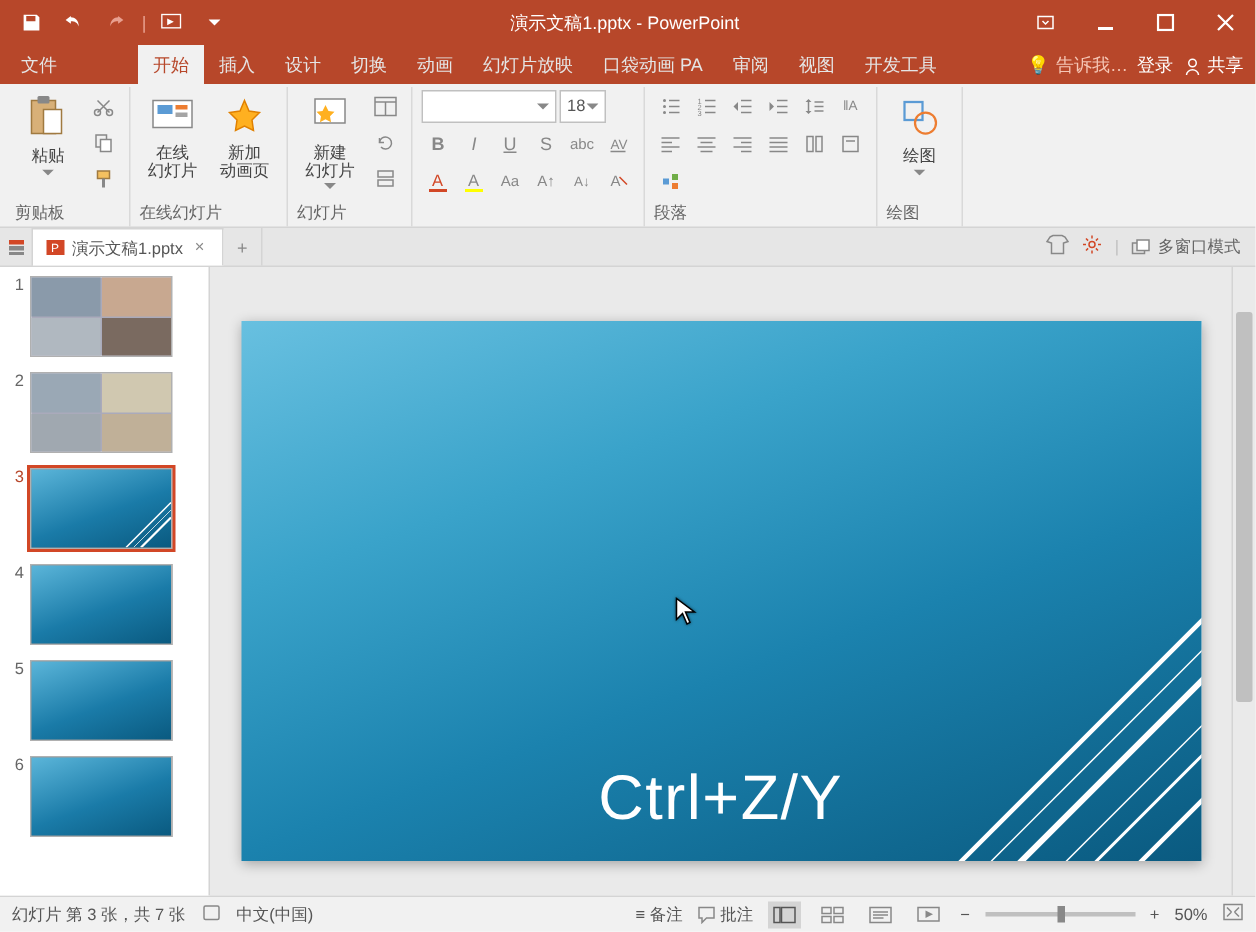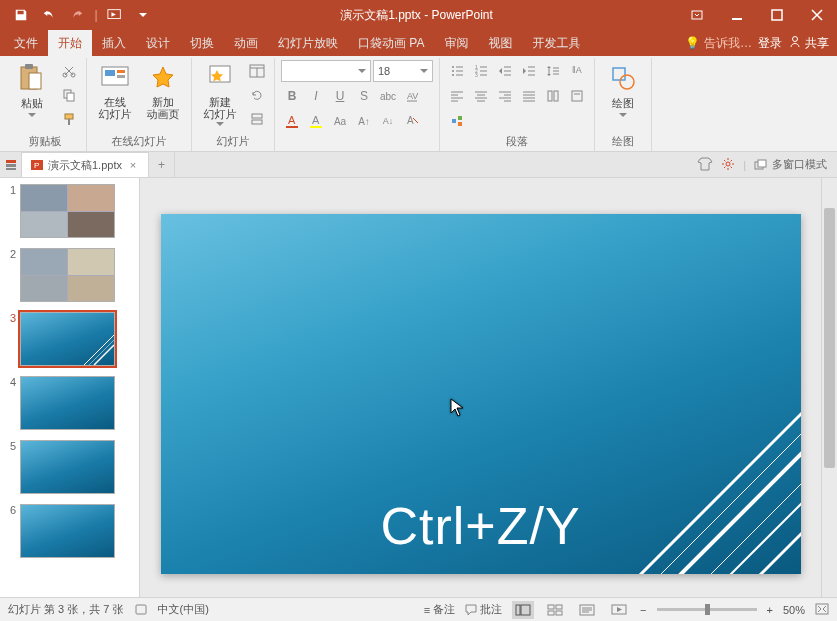--- a/index.html
+++ b/index.html
@@ -7,36 +7,36 @@
 
 .titlebar { height: 30px; background: #b7472a; display: flex; align-items: center; color: #fff; }
 .titlebar-left { display: flex; align-items: center; gap: 2px; padding-left: 8px; }
 .titlebar-center { flex: 1; text-align: center; font-size: 12px; }
 .titlebar-right { display: flex; align-items: center; }
 .qat-btn { width: 26px; height: 26px; display: flex; align-items: center; justify-content: center; cursor: pointer; fill: #fff; }
 .win-btn { width: 40px; height: 30px; display: flex; align-items: center; justify-content: center; cursor: pointer; fill: #fff; }
 
 .menubar { height: 26px; background: #b7472a; display: flex; align-items: stretch; padding-left: 4px; }
 .menu-tab { padding: 0 10px; display: flex; align-items: center; color: #e5e5e5; cursor: pointer; font-size: 12px; }
-.menu-tab.active { background: #f1f1f1; color: #b7472a; }
+.menu-tab.active { background: #f1f1f1; color: #b7472a; margin-left: 44px; }
 .menubar-right { margin-left: auto; display: flex; align-items: center; color: #fff; gap: 6px; padding-right: 8px; }
 .tell-me { display: flex; align-items: center; gap: 4px; color: #f5c6b5; font-size: 12px; }
-.share { display: flex; align-items: flex-start; gap: 3px; }
+.share { display: flex; align-items: flex-end; gap: 3px; }
 
 .ribbon { height: 96px; background: #f1f1f1; border-bottom: 1px solid #d4d4d4; display: flex; padding: 2px 4px 0 4px; }
 .ribbon-group { display: flex; flex-direction: column; border-right: 1px solid #d9d9d9; padding: 2px 6px 2px 6px; }
 .ribbon-group-content { flex: 1; display: flex; align-items: flex-start; gap: 4px; }
-.ribbon-group-label { font-size: 11px; color: #666; text-align: center; padding: 2px 0 0 0; position: relative; }
+.ribbon-group-label { font-size: 11px; color: #666; text-align: left; padding: 2px 0 0 0; position: relative; }
 .big-btn { display: flex; flex-direction: column; align-items: center; justify-content: flex-start; width: 44px; cursor: pointer; font-size: 11px; color: #444; text-align: center; padding-top: 2px; gap: 2px; }
 .big-btn .bicon { width: 32px; height: 32px; display: flex; align-items: center; justify-content: center; }
 .small-btns { display: flex; flex-direction: column; gap: 2px; }
 .small-btn-row { display: flex; gap: 2px; }
 .sbtn { width: 22px; height: 22px; display: flex; align-items: center; justify-content: center; cursor: pointer; color: #888; fill: #888; }
 .font-combo { width: 90px; height: 22px; border: 1px solid #c0c0c0; background: #fff; display: flex; align-items: center; padding: 0 4px; font-size: 11px; color: #888; }
-.size-combo { width: 60px; height: 22px; border: 1px solid #c0c0c0; background: #fff; display: flex; align-items: center; padding: 0 4px; font-size: 11px; color: #555; }
+.size-combo { width: 31px; height: 22px; border: 1px solid #c0c0c0; background: #fff; display: flex; align-items: center; padding: 0 4px; font-size: 11px; color: #555; }
 .dd-arrow { width: 8px; height: 8px; margin-left: auto; }
 
 .doc-tabs { height: 26px; background: #e6e6e6; border-bottom: 1px solid #d4d4d4; display: flex; align-items: stretch; }
 .doc-tab-pre { width: 22px; display: flex; align-items: center; justify-content: center; border-right: 1px solid #d4d4d4; }
 .doc-tab { display: flex; align-items: center; gap: 4px; padding: 0 8px; background: #fff; border-right: 1px solid #d4d4d4; font-size: 11px; color: #555; border-top: 1px solid #d4d4d4; }
 .doc-tab .close-x { width: 14px; height: 14px; display: flex; align-items: center; justify-content: center; color: #888; }
 .add-tab { width: 26px; display: flex; align-items: center; justify-content: center; color: #888; border-right: 1px solid #d4d4d4; }
 .doc-tabs-right { margin-left: auto; display: flex; align-items: center; gap: 8px; padding-right: 10px; font-size: 11px; color: #666; }
 
 .workspace { display: flex; height: 419px; background: #eaeaea; }
@@ -46,21 +46,21 @@
 .thumb-num.sel { color: #b7472a; }
 .thumb { width: 95px; height: 54px; border: 1px solid #b0b0b0; background: #888; position: relative; }
 .thumb.selected { outline: 2px solid #d24726; outline-offset: 0; }
 .thumb-grad { width: 100%; height: 100%; background: linear-gradient(160deg, #5bb5d9 0%, #1a7ba8 55%, #0a5a80 100%); position: relative; overflow: hidden; }
 .thumb-lines { position: absolute; right: 0; bottom: 0; width: 50px; height: 40px; }
 .thumb-photo { width: 100%; height: 100%; background: #aab; display: grid; grid-template-columns: 1fr 1fr; grid-template-rows: 1fr 1fr; gap: 1px; }
 .thumb-photo > div { background: #ccd5dc; }
 
 .editor { flex: 1; display: flex; align-items: center; justify-content: center; position: relative; overflow: hidden; }
 .slide-canvas { width: 640px; height: 360px; background: linear-gradient(160deg, #68c0e0 0%, #3aa3ca 30%, #1b82ae 60%, #0a5a80 100%); box-shadow: 0 2px 8px rgba(0,0,0,0.3); position: relative; overflow: hidden; margin-top: 12px; }
-.slide-text { position: absolute; left: 50%; transform: translateX(-50%); bottom: 18px; font-size: 52px; color: #fff; font-weight: 300; letter-spacing: 1px; }
+.slide-text { position: absolute; left: 50%; transform: translateX(-50%); bottom: 18px; font-size: 42px; color: #fff; font-weight: 300; letter-spacing: 1px; }
 .slide-decor { position: absolute; right: -20px; bottom: -20px; width: 260px; height: 240px; }
 .cursor { position: absolute; left: 450px; top: 398px; width: 16px; height: 20px; pointer-events: none; }
 .cursor svg { filter: drop-shadow(0 0 1px rgba(0,0,0,0.6)); }
 .vscroll { width: 16px; background: #eaeaea; border-left: 1px solid #d4d4d4; position: relative; }
 .vscroll-thumb { position: absolute; left: 2px; right: 2px; top: 30px; height: 260px; background: #c0c0c0; border-radius: 2px; }
 
 .statusbar { height: 24px; background: #f1f1f1; border-top: 1px solid #d4d4d4; display: flex; align-items: center; font-size: 11px; color: #555; padding: 0 8px; gap: 10px; }
 .statusbar-right { margin-left: auto; display: flex; align-items: center; gap: 10px; }
 .view-btn { width: 22px; height: 18px; display: flex; align-items: center; justify-content: center; cursor: pointer; }
 .view-btn.active { background: #d4d4d4; }

